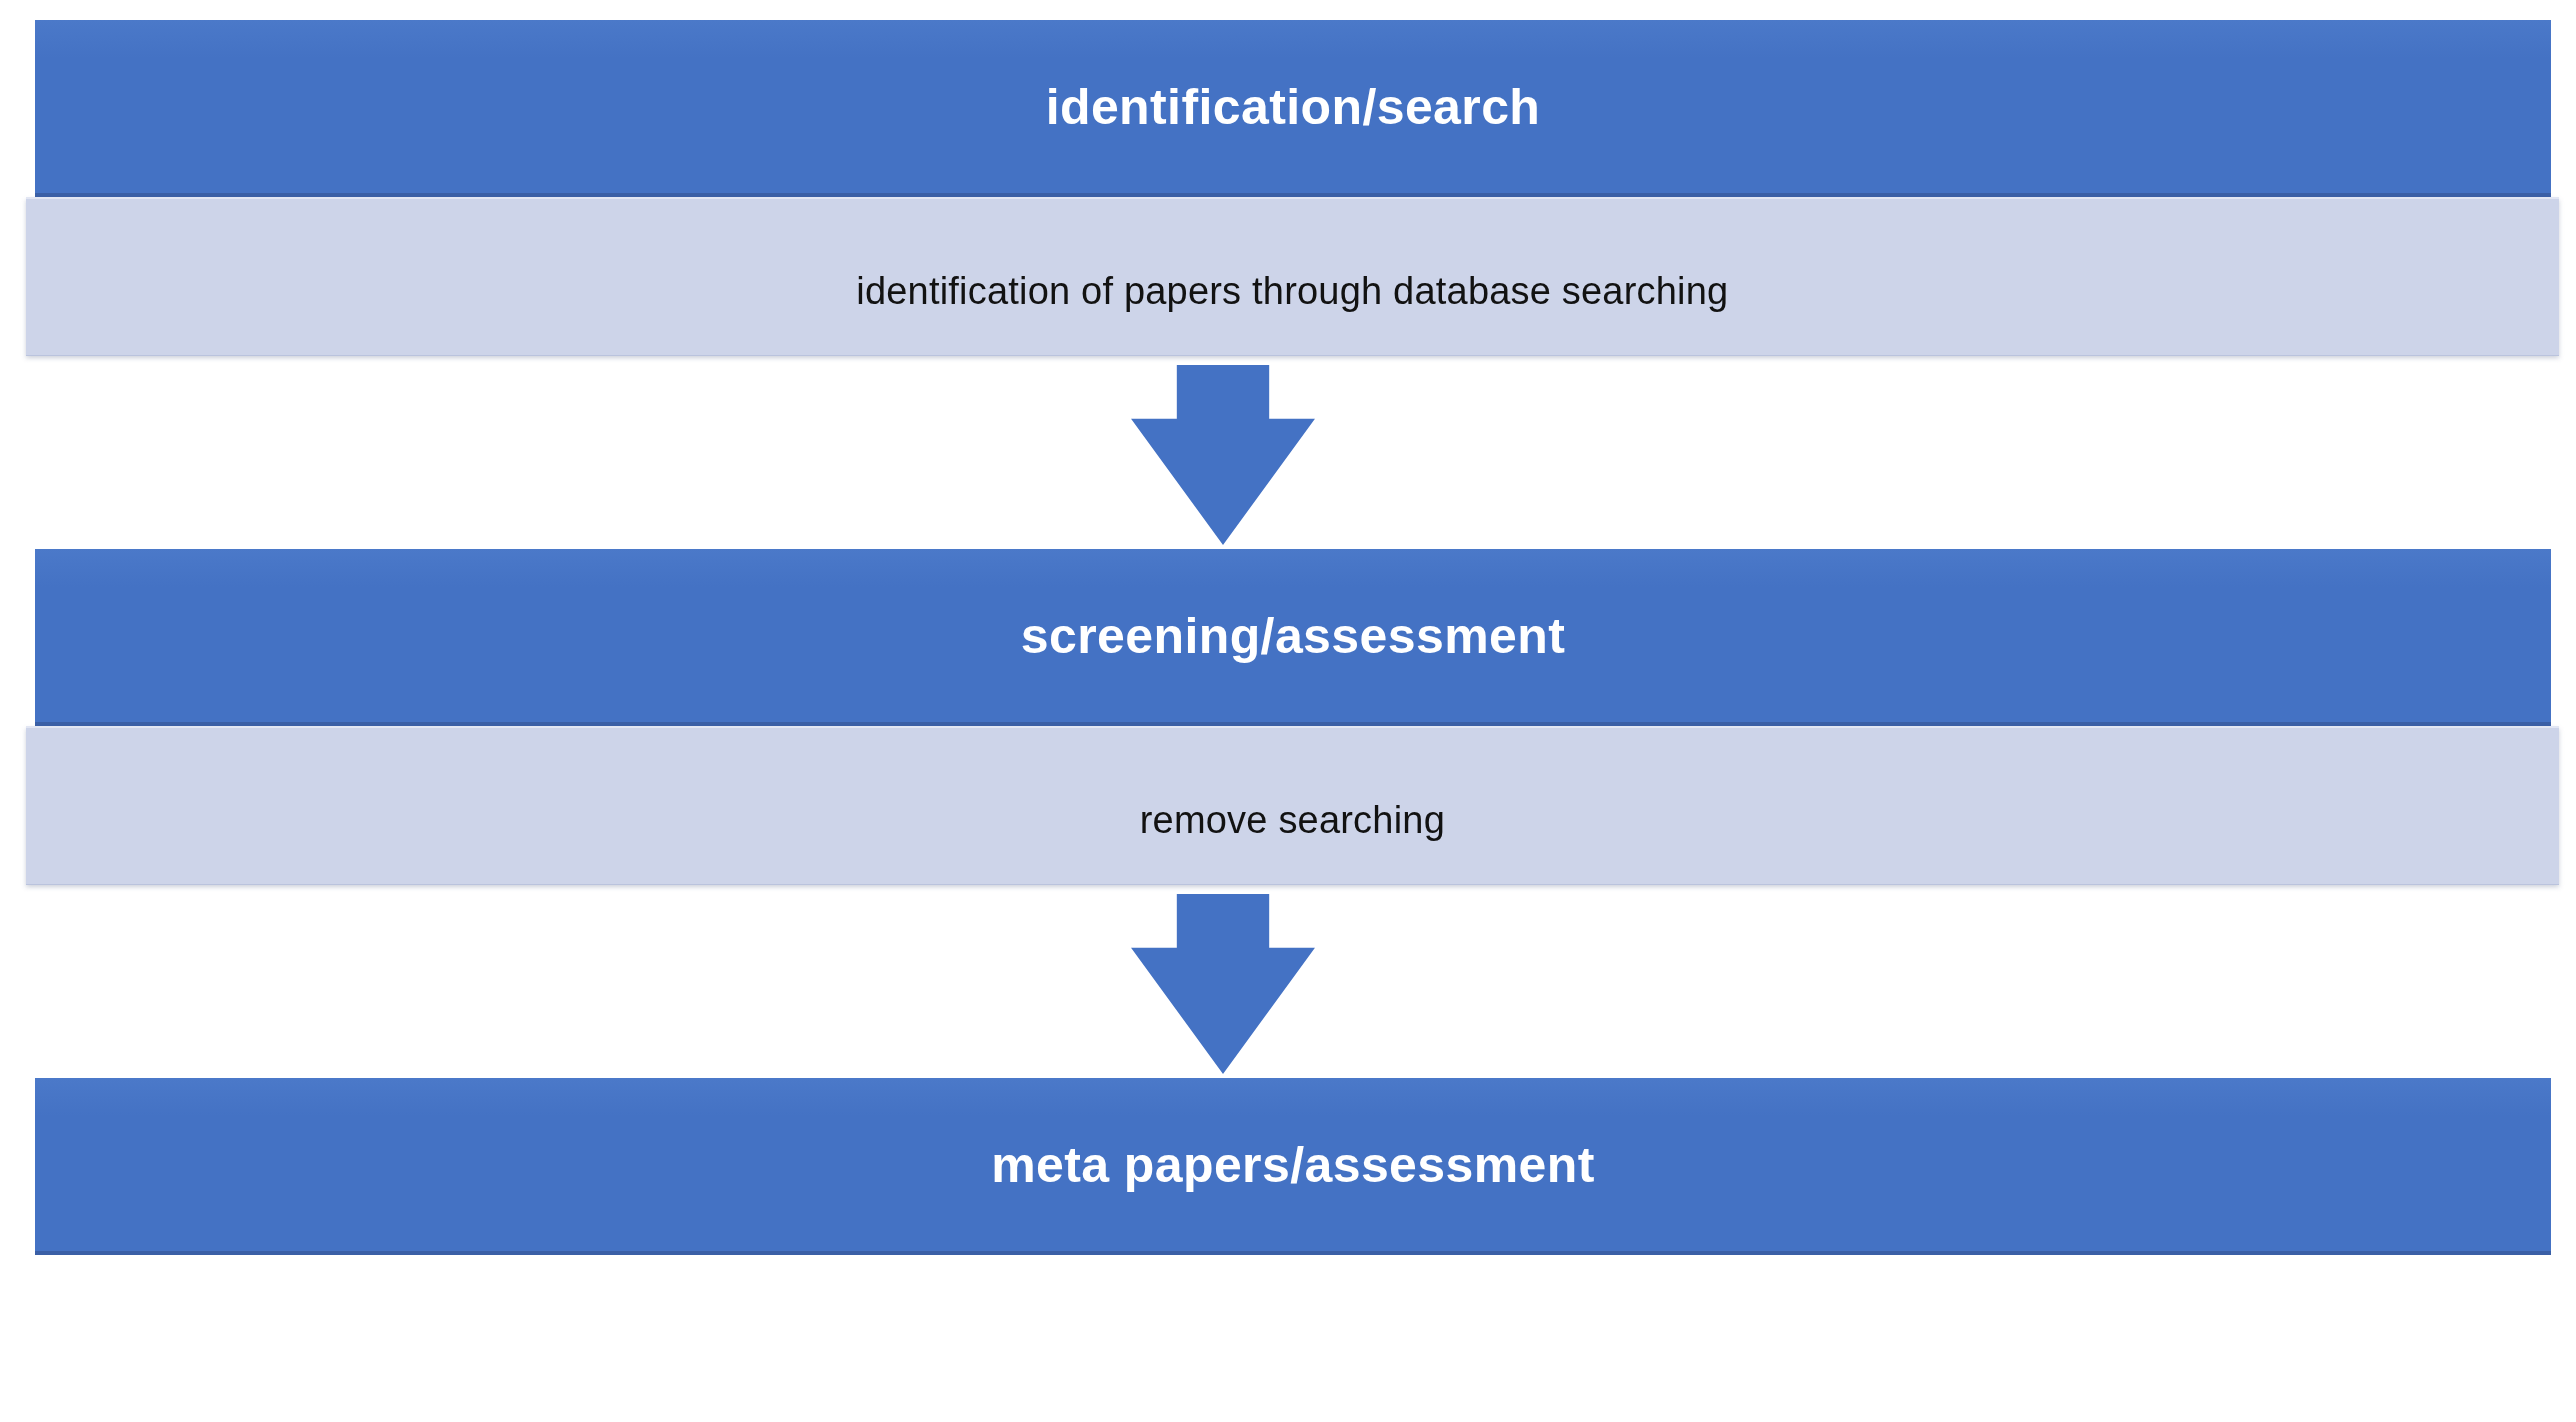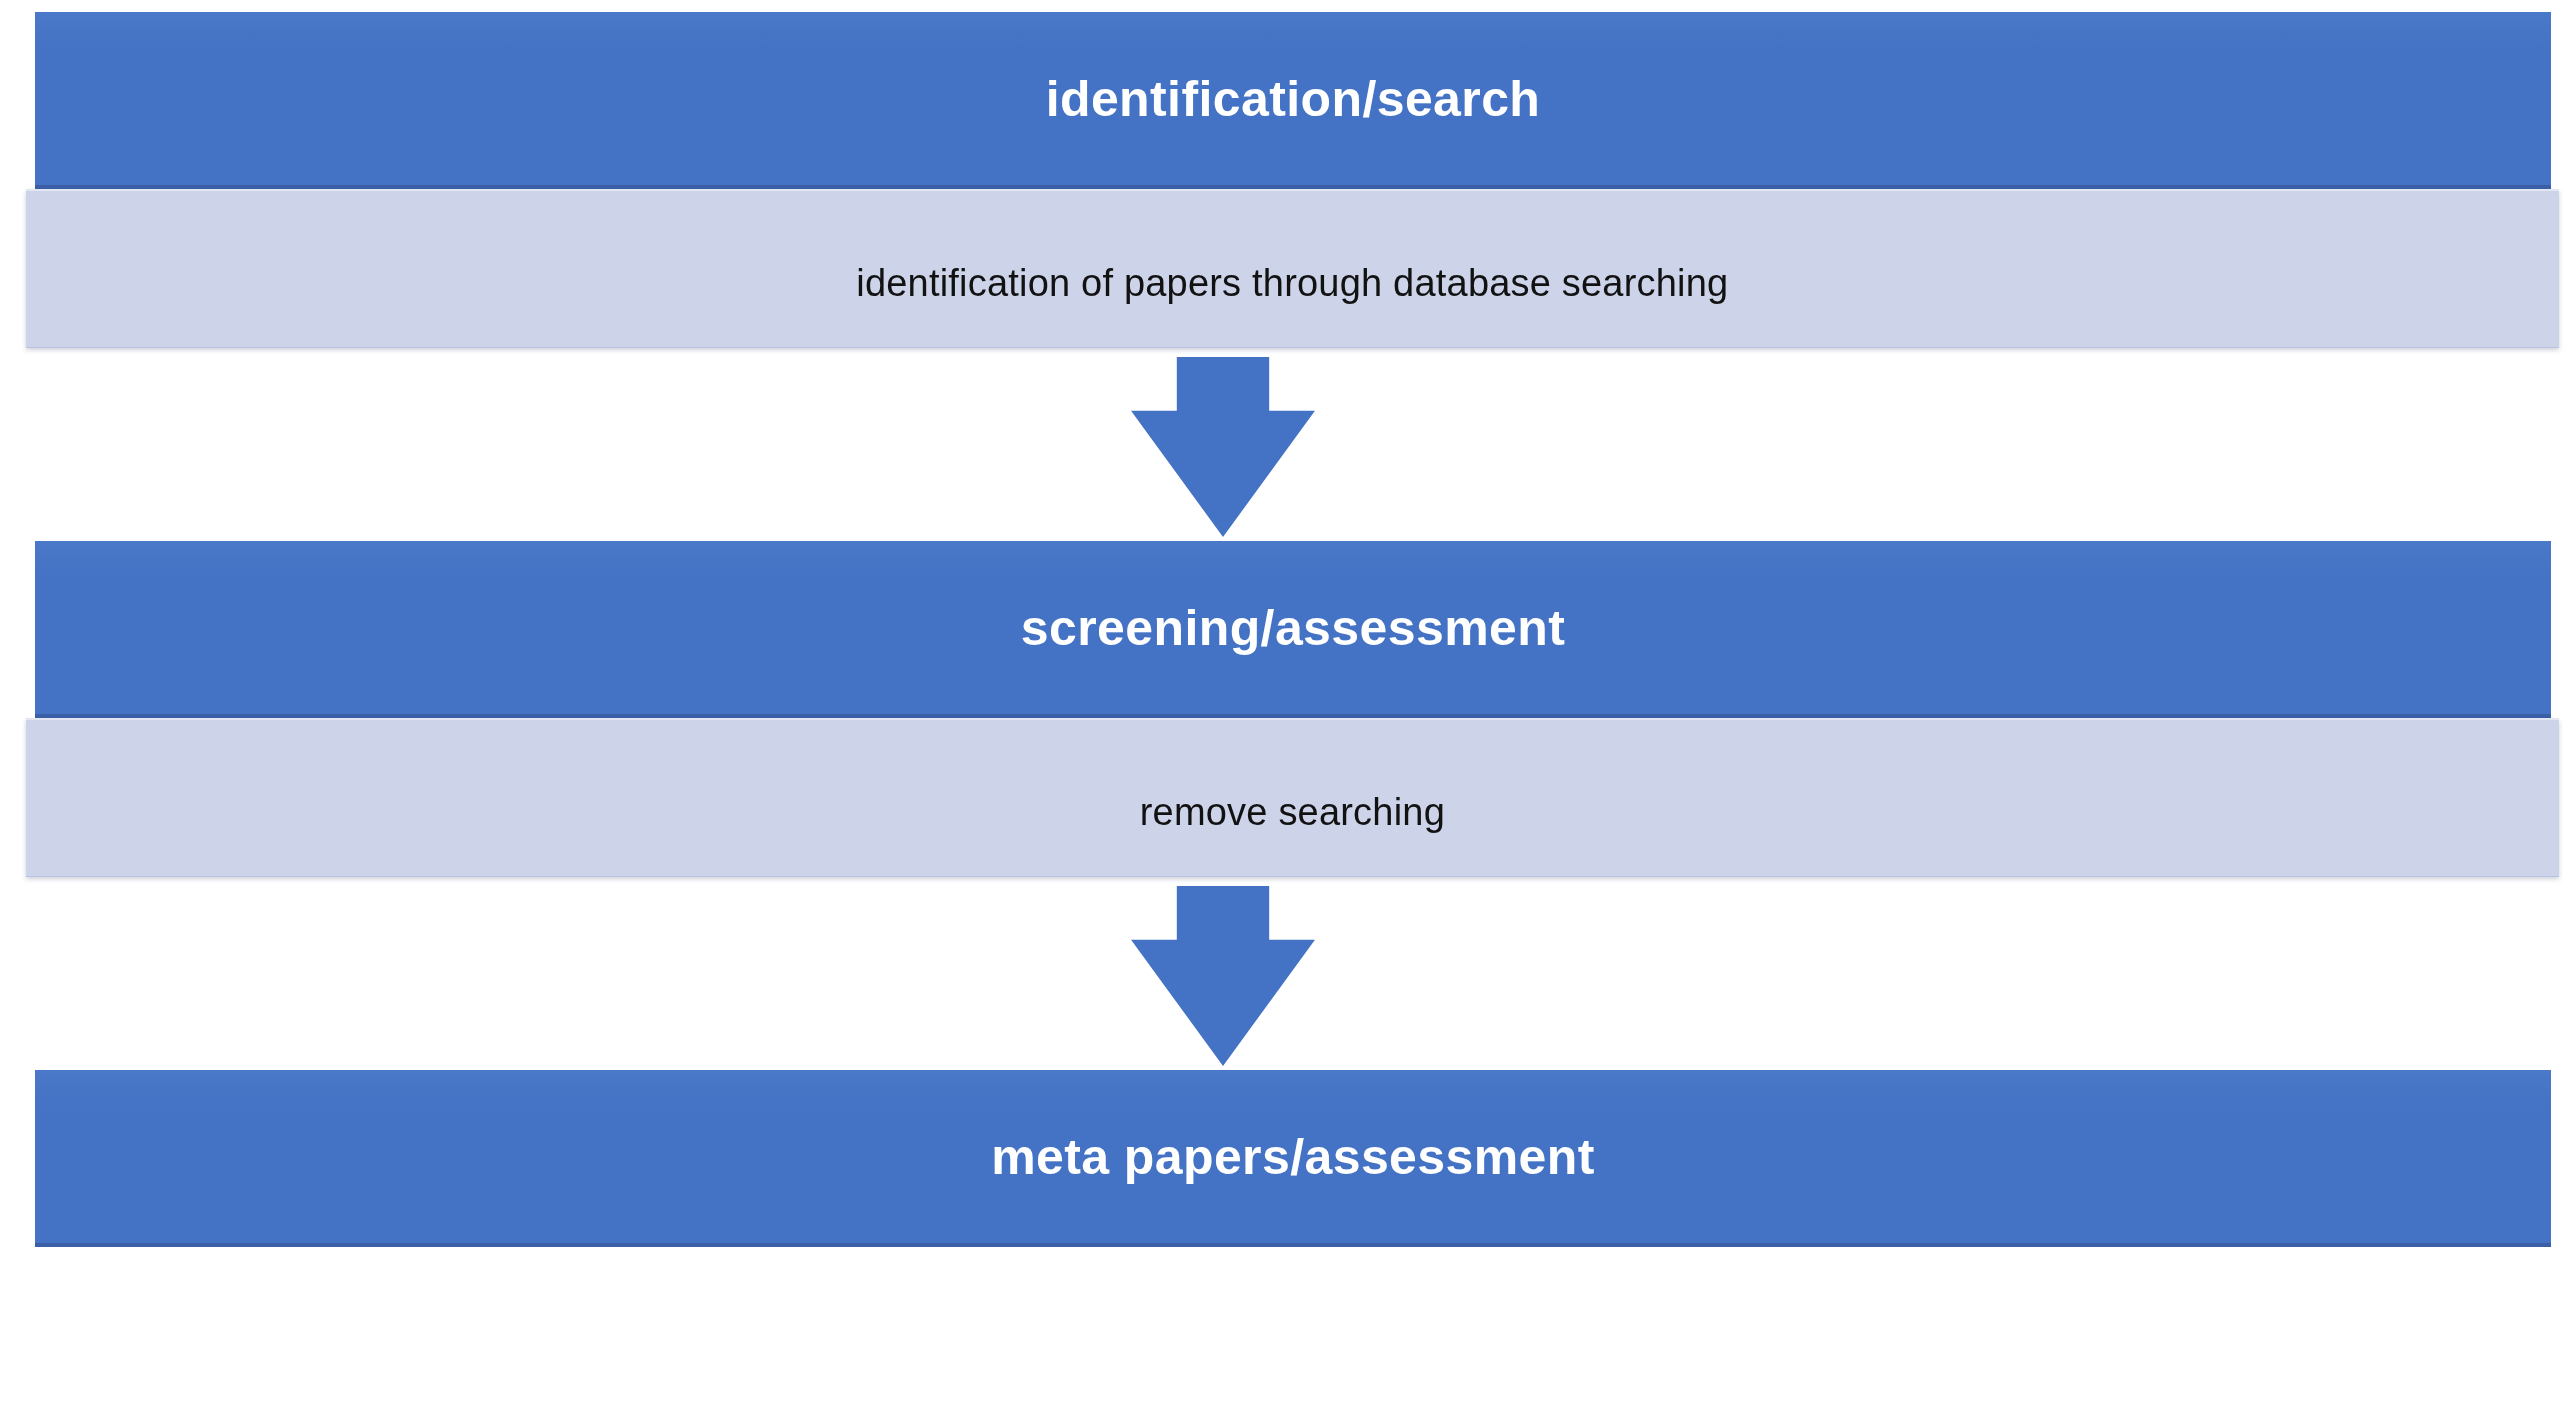--- a/index.html
+++ b/index.html
@@ -17,21 +17,21 @@
   html, body {
     background: var(--canvas-bg);
     font-family: "Liberation Sans", "DejaVu Sans", sans-serif;
   }
   .canvas {
     position: relative;
     width: 2576px;
     height: 1302px;
     background: var(--canvas-bg);
     overflow: hidden;
-    padding-top: 12px;
+    padding-top: 20px;
     border-radius: 22px;
   }
   .stage { width: 100%; }
   .band-header {
     margin: 0 25px 0 35px;
     height: 177px;
     background: linear-gradient(180deg, #4B79C9 0%, var(--header-bg) 22%);
     border-bottom: 4px solid var(--header-bg-edge);
     display: flex;
     align-items: center;

